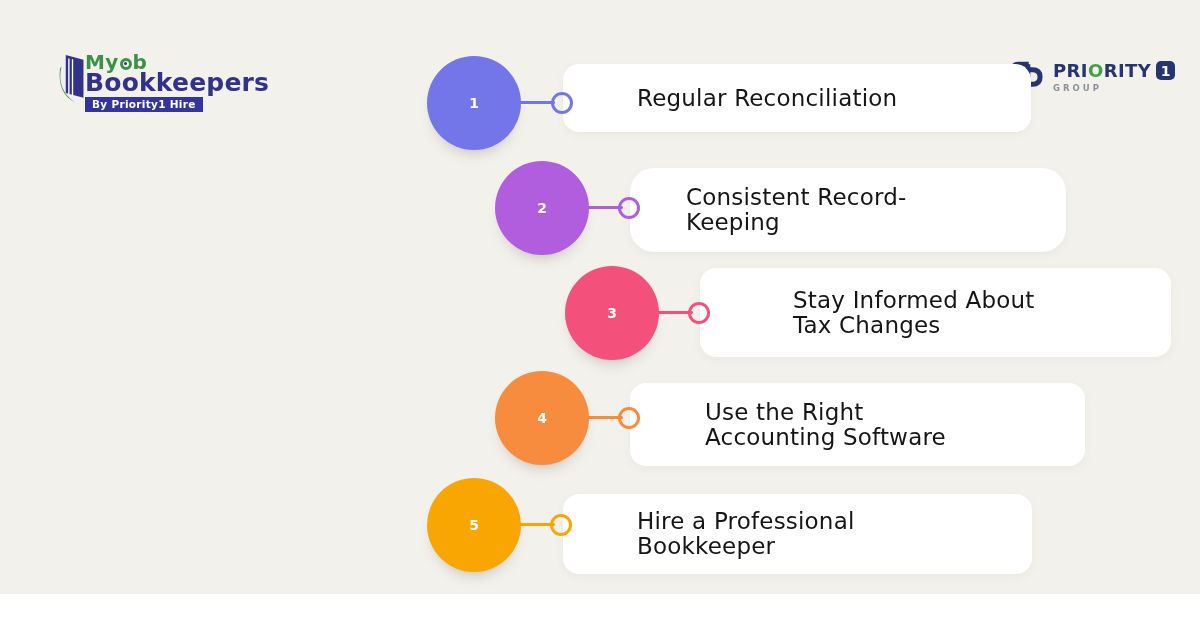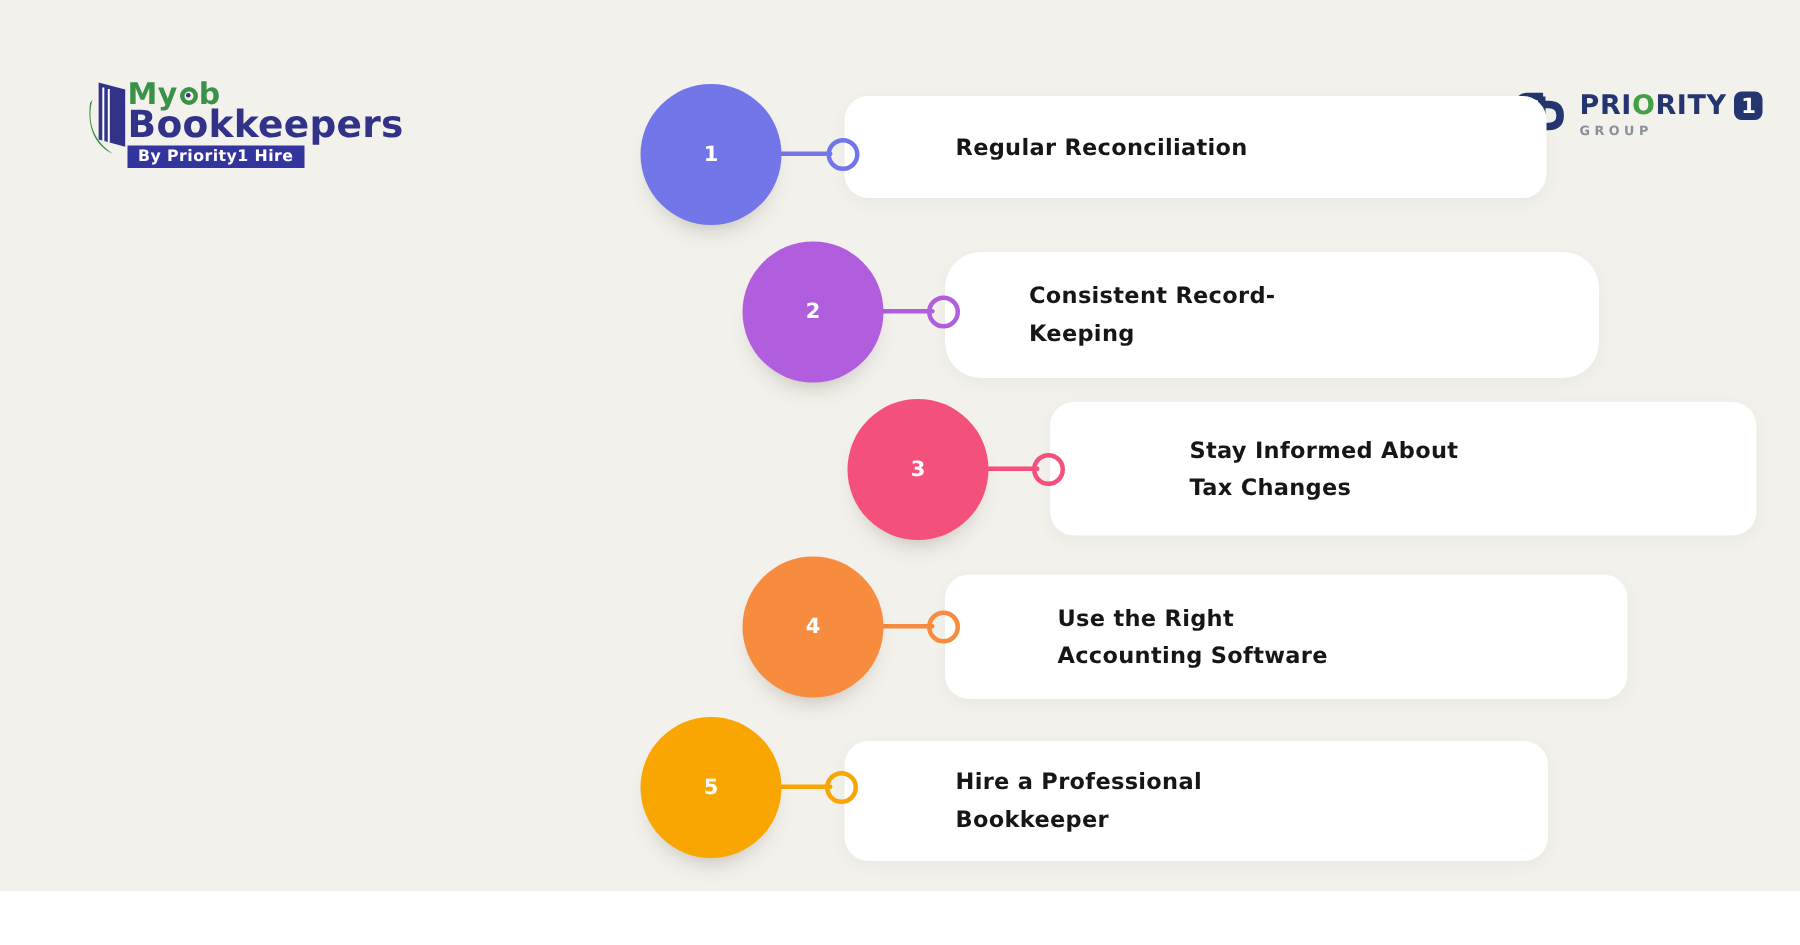--- a/index.html
+++ b/index.html
@@ -33,21 +33,21 @@
 
   
   .step-circle{position:absolute;width:94px;height:94px;border-radius:50%;
     display:flex;align-items:center;justify-content:center;
     box-shadow:0 10px 16px -10px rgba(60,50,30,.35);}
   .step-number{color:#FFFFFF;font-size:14px;font-weight:700;}
   .connector{position:absolute;height:3px;border-radius:2px;}
   .ring{position:absolute;width:22px;height:22px;border-radius:50%;border:3px solid;box-sizing:border-box;background:transparent;}
   .card{position:absolute;background:#FFFFFF;border-radius:16px;display:flex;flex-direction:column;justify-content:center;
     box-shadow:0 3px 10px rgba(80,70,50,.05);}
-  .card .line{font-size:15px;font-weight:700;color:#161616;line-height:25px;letter-spacing:.2px;}
+  .card .line{font-size:23px;font-weight:400;color:#161616;line-height:25px;letter-spacing:.2px;}
 </style>
 </head>
 <body>
 
 <div id="canvas" style="background-color: rgb(243, 241, 236);">
 
   <div class="brand-left">
     <svg class="book-icon" viewBox="0 0 28 48">
       <path d="M8 1 L25 5.5 V42 L8 37.5 Z" fill="#313288"></path>
       <path fill="none" stroke="#FFFFFF" stroke-width="1.3" d="M11 4.2 V38.4 M14.5 5.1 V39.3"></path>

